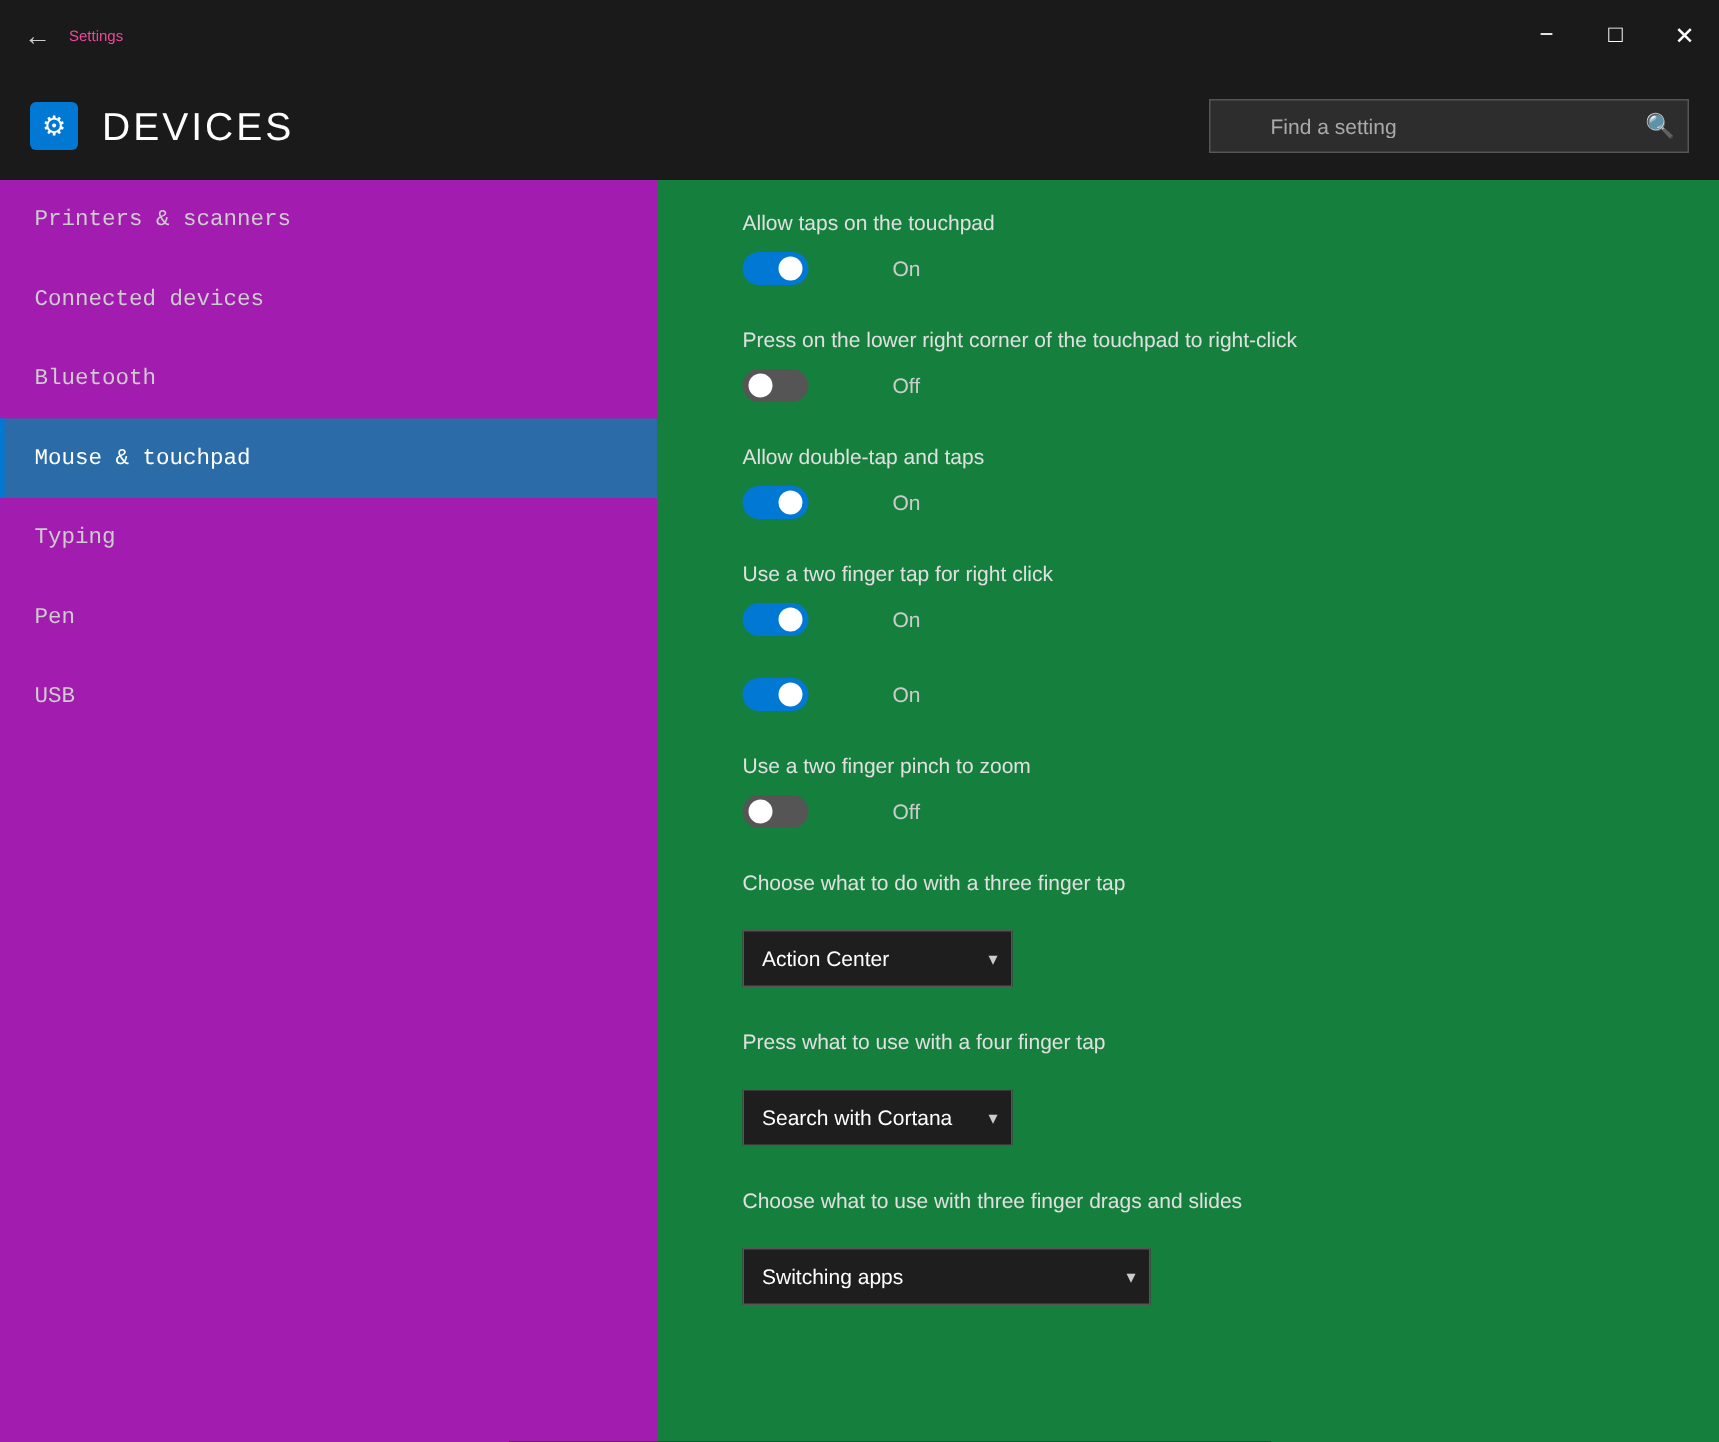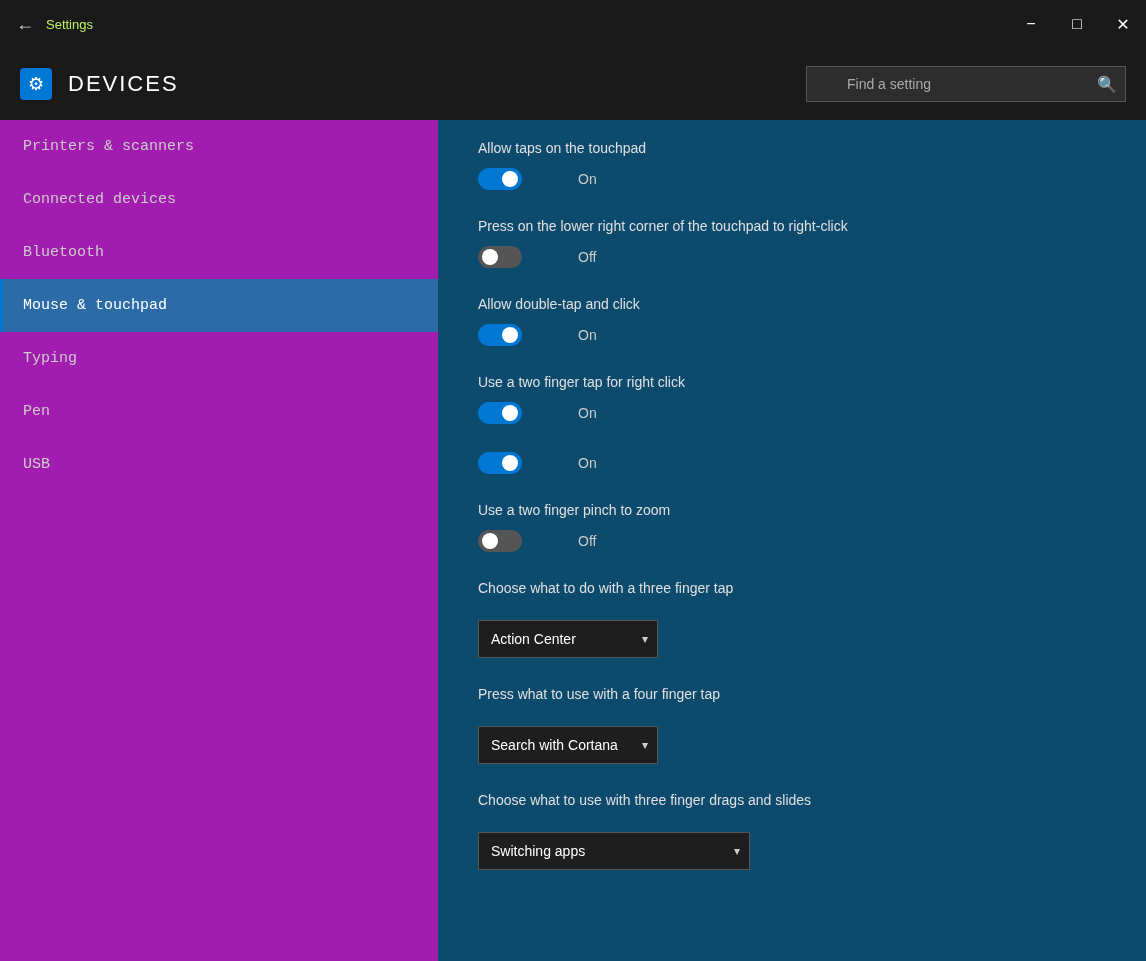--- a/index.html
+++ b/index.html
@@ -20,22 +20,22 @@
       background: #1a1a1a;
       height: 48px;
       padding: 0 0 0 16px;
     }
     .titlebar-left {
       display: flex;
       align-items: center;
       gap: 12px;
     }
     .titlebar-title {
-      font-size: 13px;
-      color: #bef264;
+      font-size: 10px;
+      color: #ec4899;
     }
     .titlebar-controls {
       display: flex;
     }
     .titlebar-btn {
       width: 46px;
       height: 48px;
       display: flex;
       align-items: center;
       justify-content: center;
@@ -61,21 +61,21 @@
       width: 32px;
       height: 32px;
       background: #0078d4;
       border-radius: 4px;
       display: flex;
       align-items: center;
       justify-content: center;
       font-size: 18px;
     }
     .header-title {
-      font-size: 22px;
+      font-size: 26px;
       font-weight: 300;
       letter-spacing: 2px;
       text-transform: uppercase;
       color: #ffffff;
     }
     .header-search {
       margin-left: auto;
       display: flex;
       align-items: center;
       background: #2d2d2d;
@@ -129,23 +129,23 @@
     }
     .sidebar-item.active {
       background: #2b6ca8;
       color: #fff;
       border-left: 3px solid #0078d4;
     }
 
     
     .content {
       flex: 1;
-      background: #0c4a6e;
+      background: #15803d;
       overflow-y: auto;
-      padding: 20px 40px;
+      padding: 20px 57px;
     }
 
     
     .setting-item {
       margin-bottom: 28px;
     }
     .setting-label {
       font-size: 14px;
       color: #e0e0e0;
       margin-bottom: 12px;
@@ -268,21 +268,21 @@
       <div class="setting-item">
         <div class="setting-label">Press on the lower right corner of the touchpad to right-click</div>
         <div class="toggle-row">
           <div class="toggle off">
             <div class="toggle-thumb"></div>
           </div>
           <span class="toggle-state">Off</span>
         </div>
       </div>
       <div class="setting-item">
-        <div class="setting-label">Allow double-tap and click</div>
+        <div class="setting-label">Allow double-tap and taps</div>
         <div class="toggle-row">
           <div class="toggle on">
             <div class="toggle-thumb"></div>
           </div>
           <span class="toggle-state">On</span>
         </div>
       </div>
       <div class="setting-item">
         <div class="setting-label">Use a two finger tap for right click</div>
         <div class="toggle-row">

